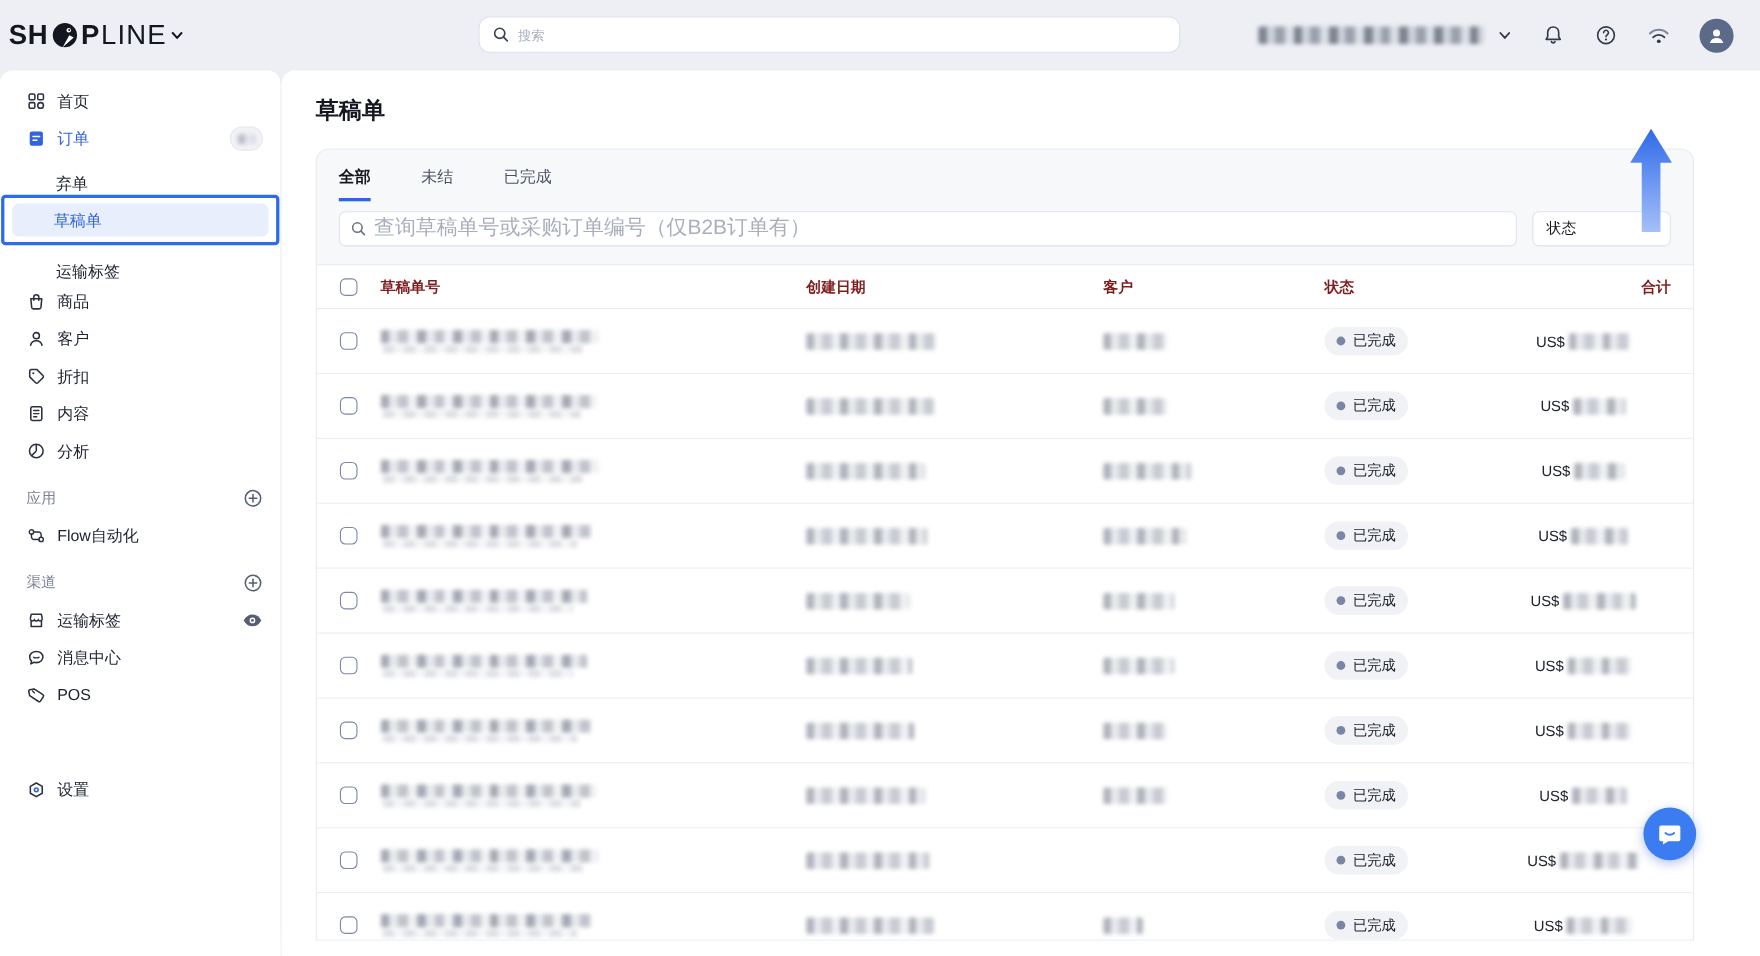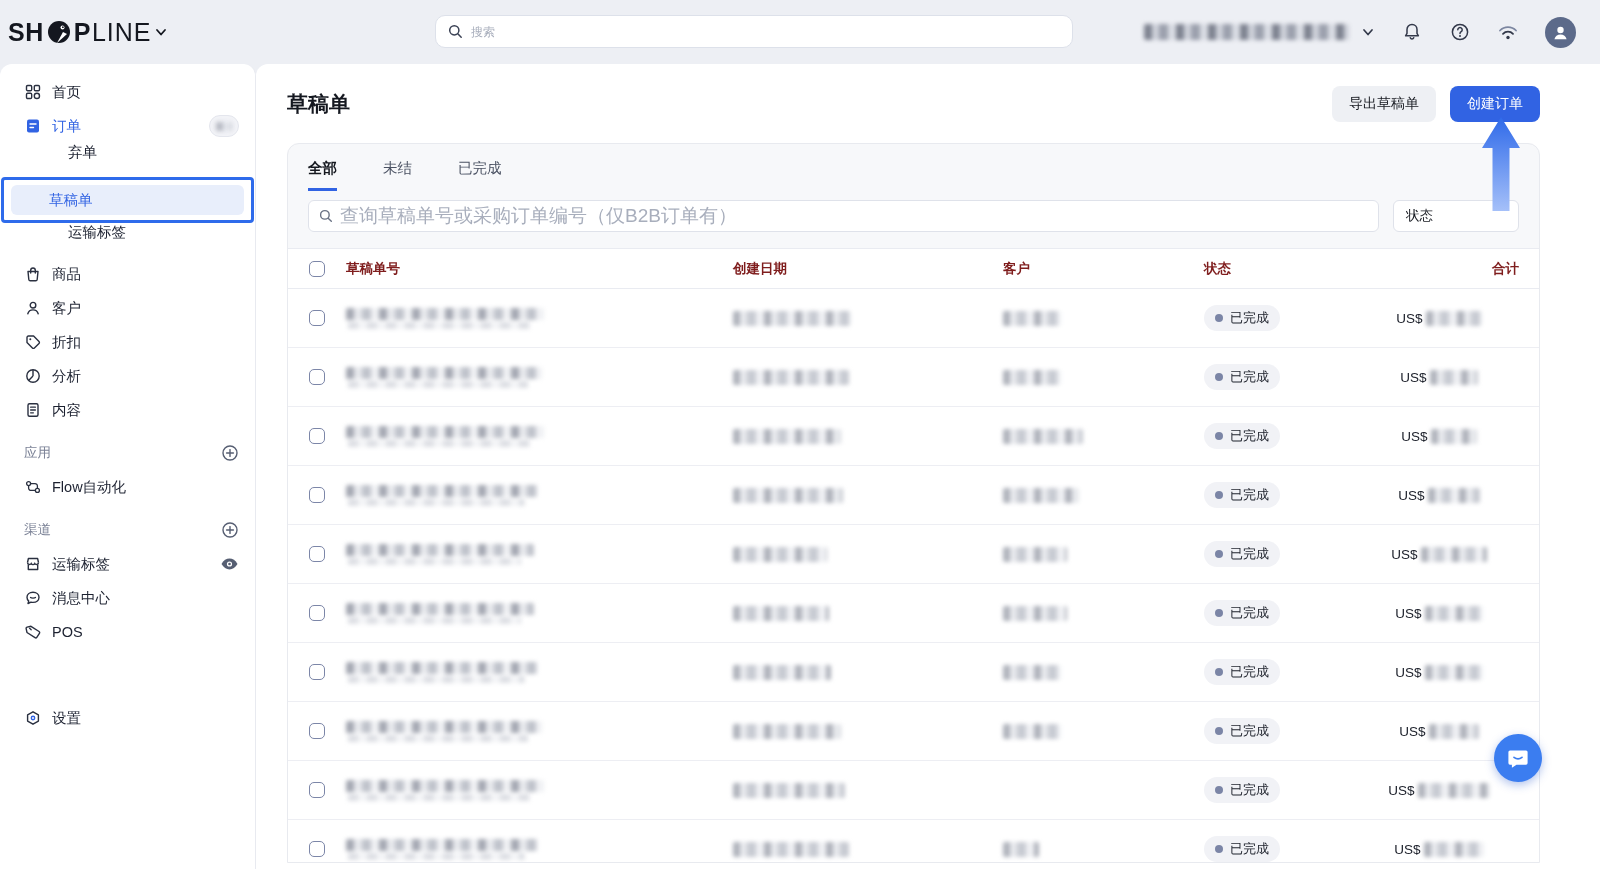--- a/index.html
+++ b/index.html
@@ -39,21 +39,21 @@
   
   .shell { display:flex; height:805px; }
 
   
   .sidebar { width:256px; background:#fff; border-right:1px solid #e8eaf0; border-radius:12px 12px 0 0;
      padding:11px 0 0 0; position:relative; display:flex; flex-direction:column; font-size:14.5px; }
   .nav-item { height:34px; display:flex; align-items:center; gap:11px; padding:0 16px 0 24px; color:#1c2130; cursor:pointer; }
   .nav-item .ic { width:17px; height:17px; display:flex; align-items:center; justify-content:center; flex:none; }
   .nav-item .lbl { flex:1; white-space:nowrap; }
   .nav-item.active-parent { color:#3163e3; font-weight:500; }
-  .nav-sub { height:34px; display:flex; align-items:flex-start; padding-left:68px; color:#1c2130; cursor:pointer; }
+  .nav-sub { height:34px; display:flex; align-items:flex-end; padding-left:51px; color:#1c2130; cursor:pointer; }
   .badge-pill { width:30px; height:22px; border-radius:12px; background:#f2f3f7; border:1px solid #e4e6ed;
      display:flex; align-items:center; justify-content:center; overflow:hidden; }
   .badge-pill .blur { width:16px; height:9px; }
   .hl-wrap { border:3px solid #2e6beb; border-radius:4px; margin:0 1px; background:#fff; }
   .hl-pill { margin:5px 7px; height:30px; background:#e8eefb; border-radius:6px; display:flex; align-items:center;
      padding-left:38px; color:#3163e3; font-weight:500; cursor:pointer; }
   .section-hd { height:34px; display:flex; align-items:center; padding:0 16px 0 24px; color:#7b8296; font-size:13.5px; margin-top:9px; }
   .section-hd .lbl { flex:1; }
   .settings-item { margin-top:52px; }
 
@@ -229,37 +229,37 @@
             <circle cx="5.3" cy="5.3" r="1" fill="#2a3040"></circle>
           </svg>
       </span>
       <span class="lbl">折扣</span>
     </div>
 
 
     <div class="nav-item">
       <span class="ic">
         <svg width="16" height="16" viewBox="0 0 16 16">
-            <circle cx="8" cy="8" r="6.2" fill="none" stroke="#2a3040" stroke-width="1.4"></circle>
-            <path d="M8 8 V1.8 M8 8 L3.6 12.4" fill="none" stroke="#2a3040" stroke-width="1.4"></path>
-          </svg>
-      </span>
-      <span class="lbl">分析</span>
-    </div>
-
-    <div class="nav-item">
-      <span class="ic">
-        <svg width="16" height="16" viewBox="0 0 16 16">
             <rect x="3" y="1.8" width="10" height="12.4" rx="1.5" fill="none" stroke="#2a3040" stroke-width="1.4"></rect>
             <line x1="5.6" y1="5.2" x2="10.4" y2="5.2" stroke="#2a3040" stroke-width="1.3" stroke-linecap="round"></line>
             <line x1="5.6" y1="8" x2="10.4" y2="8" stroke="#2a3040" stroke-width="1.3" stroke-linecap="round"></line>
             <line x1="5.6" y1="10.8" x2="8.4" y2="10.8" stroke="#2a3040" stroke-width="1.3" stroke-linecap="round"></line>
           </svg>
       </span>
       <span class="lbl">内容</span>
+    </div>
+
+    <div class="nav-item">
+      <span class="ic">
+        <svg width="16" height="16" viewBox="0 0 16 16">
+            <circle cx="8" cy="8" r="6.2" fill="none" stroke="#2a3040" stroke-width="1.4"></circle>
+            <path d="M8 8 V1.8 M8 8 L3.6 12.4" fill="none" stroke="#2a3040" stroke-width="1.4"></path>
+          </svg>
+      </span>
+      <span class="lbl">分析</span>
     </div>
 
     <div class="section-hd">
       <span class="lbl">应用</span>
       <svg width="18" height="18" viewBox="0 0 18 18">
           <circle cx="9" cy="9" r="7" fill="none" stroke="#565e72" stroke-width="1.4"></circle>
           <line x1="9" y1="5.6" x2="9" y2="12.4" stroke="#565e72" stroke-width="1.4" stroke-linecap="round"></line>
           <line x1="5.6" y1="9" x2="12.4" y2="9" stroke="#565e72" stroke-width="1.4" stroke-linecap="round"></line>
         </svg>
     </div>
@@ -327,24 +327,20 @@
             <circle cx="8" cy="8" r="1.7" fill="none" stroke="#3163e3" stroke-width="1.4"></circle>
           </svg>
       </span>
       <span class="lbl">设置</span>
     </div>
   </div>
 
   <div class="main">
     <div class="page-head">
       <div class="page-title">草稿单</div>
-      <div class="head-actions">
-        <button class="btn secondary">导出草稿单</button>
-        <button class="btn primary">创建订单</button>
-      </div>
     </div>
 
     <div class="card">
       <div class="tabs">
         <div class="tab active">全部</div>
         <div class="tab">未结</div>
         <div class="tab">已完成</div>
       </div>
 
       <div class="filter-row">

